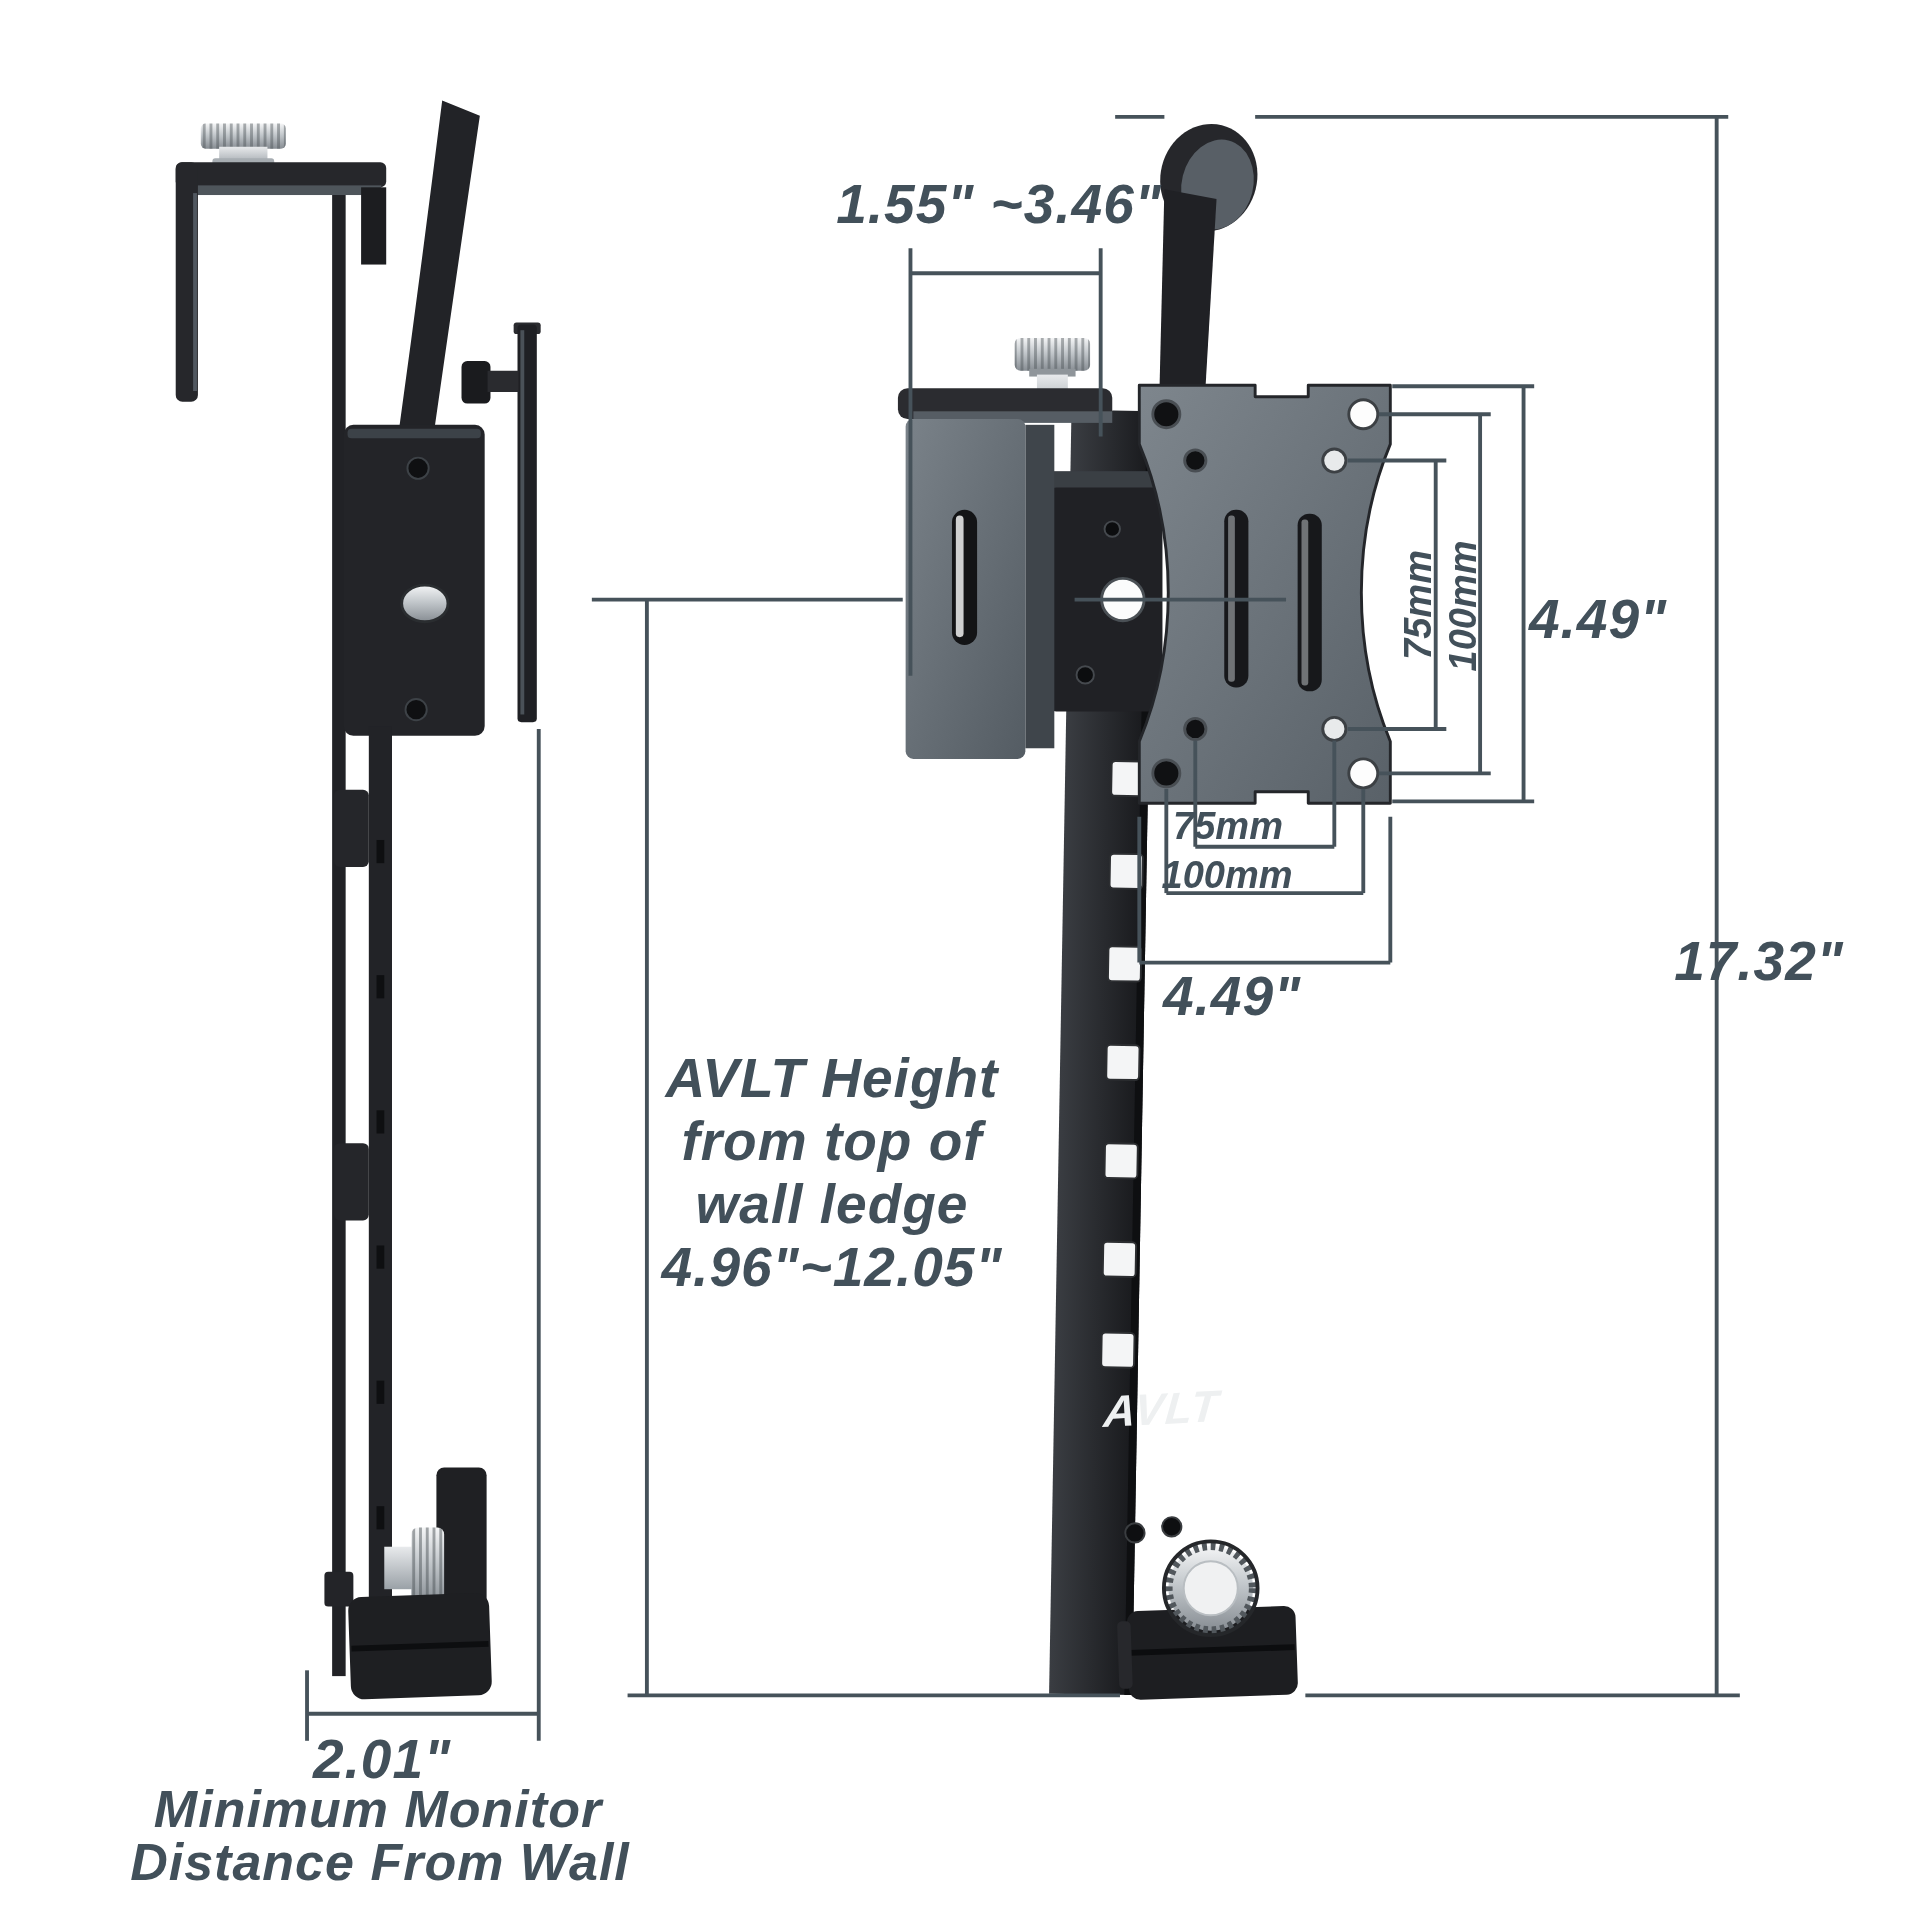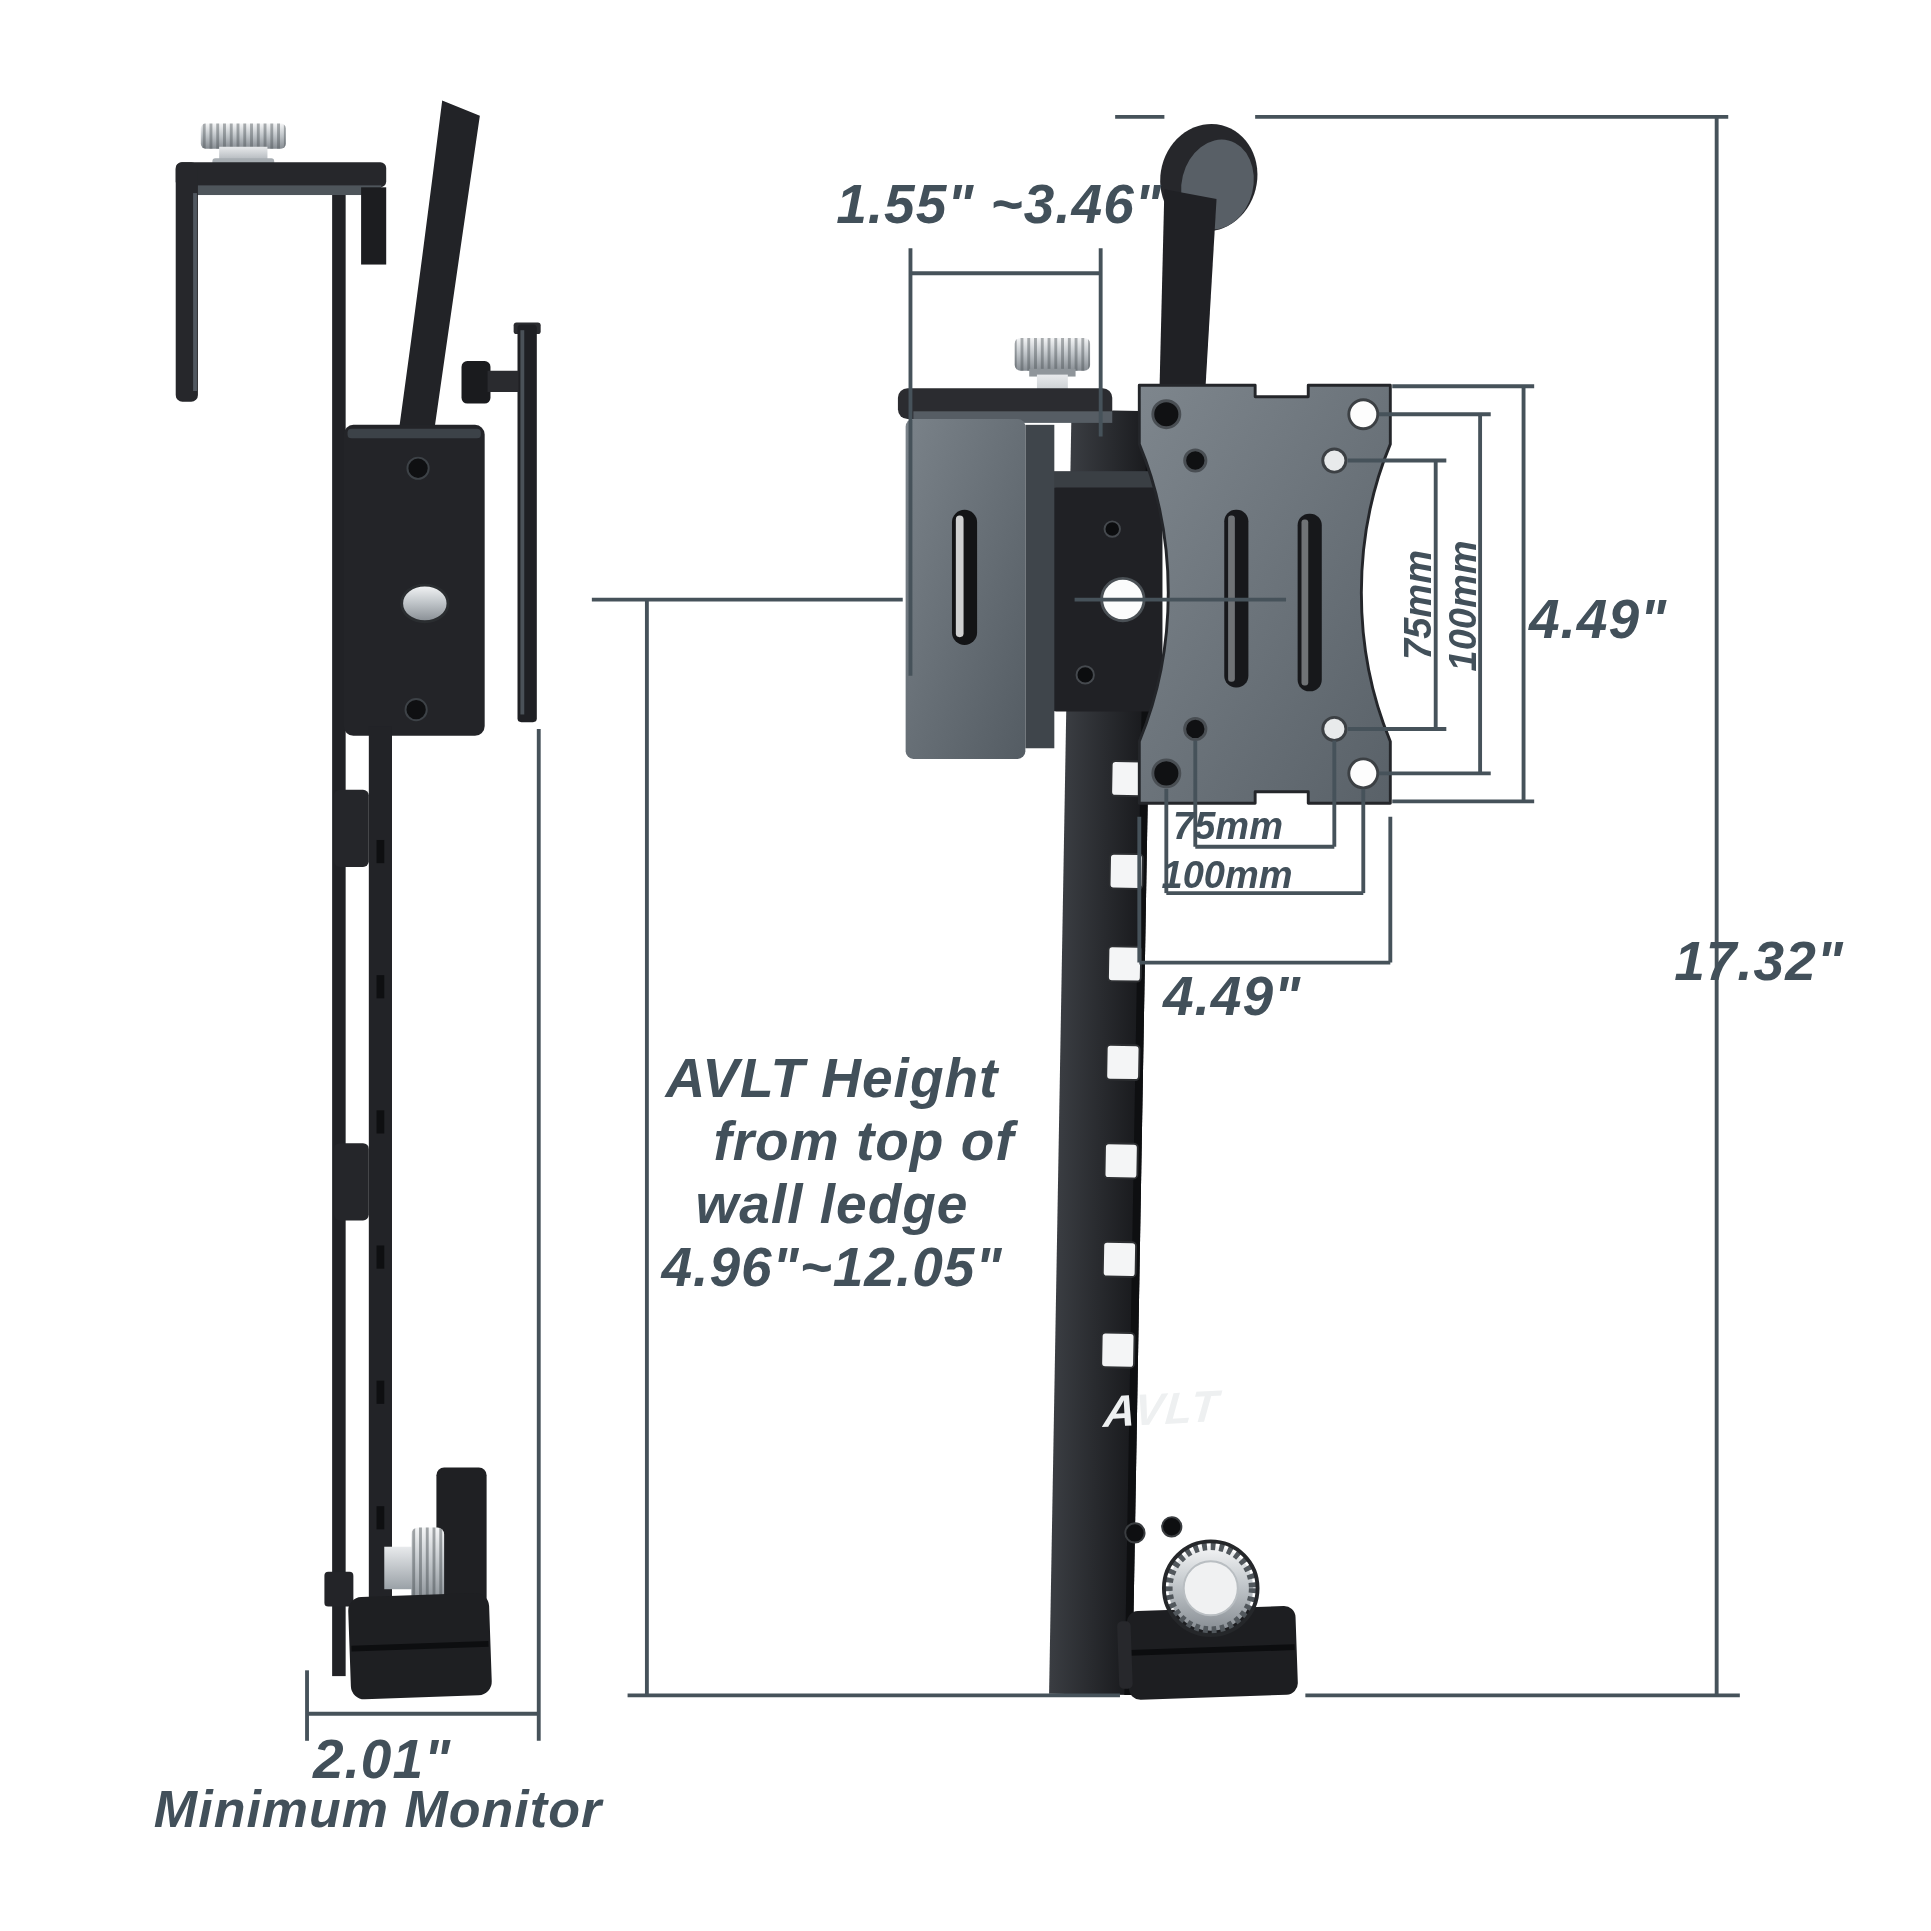--- a/index.html
+++ b/index.html
@@ -275,23 +275,24 @@
 <div class="lbl sm rot" style="left:1418px;top:605px;">75mm</div>
 <div class="lbl sm rot" style="left:1463px;top:606px;">100mm</div>
 
 <div class="lbl sm" style="left:1228px;top:826px;">75mm</div>
 <div class="lbl sm" style="left:1227px;top:875px;">100mm</div>
 <div class="lbl lg" style="left:1232px;top:996px;">4.49"</div>
 
 <div class="lbl lg" style="left:1759px;top:961px;">17.32"</div>
 
 <div class="lbl lg" style="left:832px;top:1078px;">AVLT Height</div>
-<div class="lbl lg" style="left:832px;top:1141px;margin-left:32px;">from top of</div>
+<div class="lbl lg" style="left:832px;top:1141px;">from top of</div>
 <div class="lbl lg" style="left:832px;top:1204px;">wall ledge</div>
 <div class="lbl lg" style="left:832px;top:1267px;">4.96"~12.05"</div>
 
 <div class="lbl lg" style="left:382px;top:1759px;">2.01"</div>
 <div class="lbl md" style="left:378px;top:1809px;font-style:italic;">Minimum Monitor</div>
+<div class="lbl md" style="left:380px;top:1862px;">Distance From Wall</div>
 
 <div class="lbl logo" style="left:1162px;top:1409px;">AVLT</div>
 
 </div>
 
 
 </body></html>

